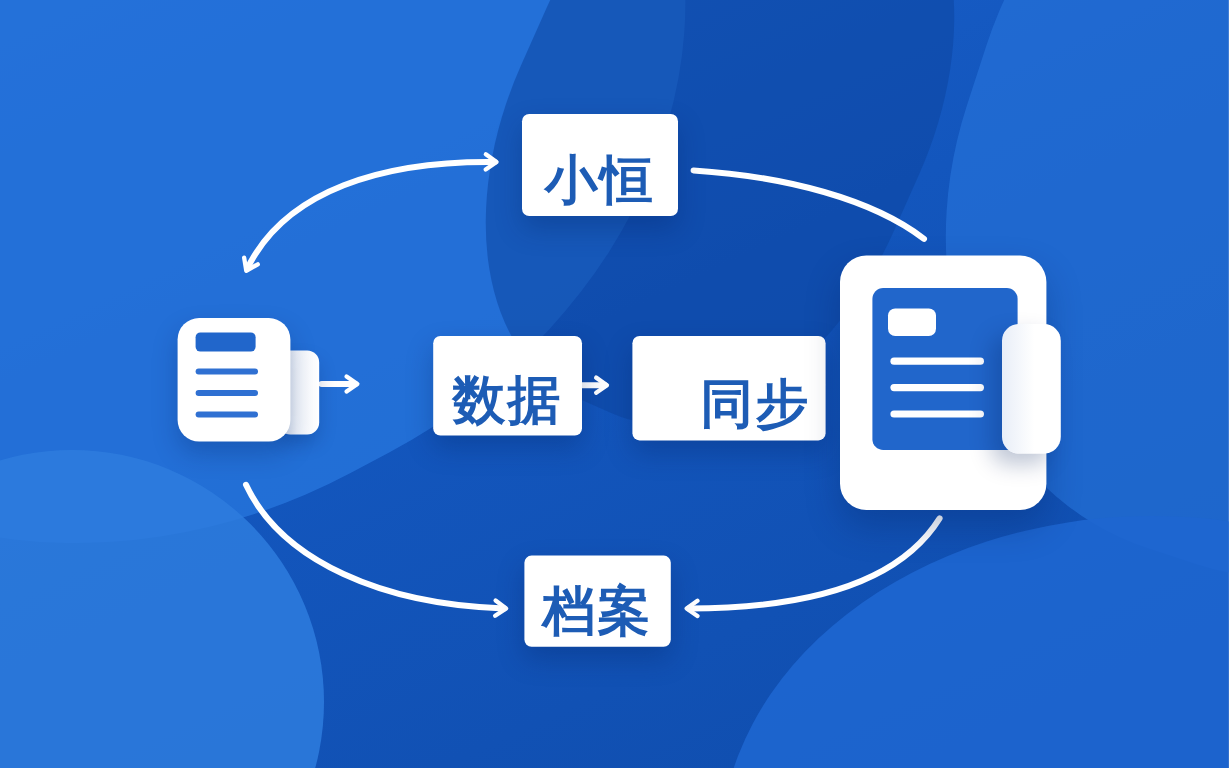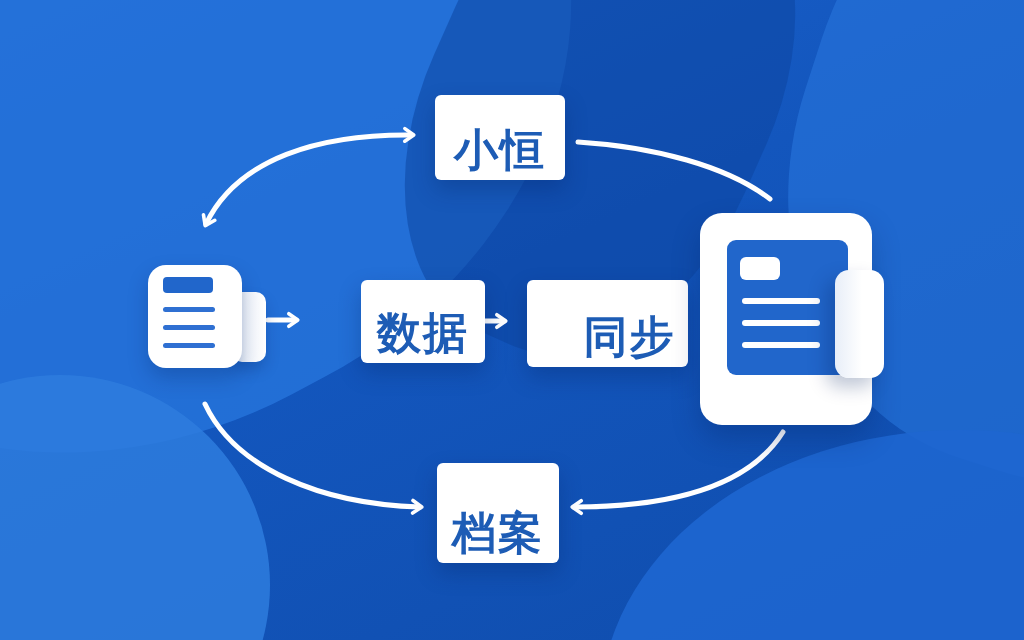--- a/index.html
+++ b/index.html
@@ -35,21 +35,21 @@
   
   .node{
     position:absolute;z-index:4;background:var(--node_bg,#ffffff);
     display:flex;align-items:flex-end;justify-content:center;
     border-radius:6px;box-shadow:0 10px 22px rgba(4,32,92,.28);
     color:var(--node_text,#1d5cb5);font-size:44px;font-weight:700;letter-spacing:2px;
   }
   .node-assistant{left:435px;top:95px;width:130px;height:85px;}
   .node-data{left:313px;top:280px;width:124px;height:83px;margin-left:48px;}
   .node-sync{left:527px;top:280px;width:117px;height:87px;padding-left:44px;}
-  .node-archive{left:437px;top:463px;width:122px;height:100px;}
+  .node-archive{left:437px;top:463px;width:122px;height:76px;}
   
   .doc-left{position:absolute;left:148px;top:263px;width:120px;height:110px;z-index:4;}
   .doc-left .tab{
     position:absolute;left:84px;top:29px;width:34px;height:70px;border-radius:10px;
     background:linear-gradient(to right,#cdd9ec 0%,#f2f6fc 45%,#ffffff 100%);
     box-shadow:0 8px 14px rgba(4,32,92,.22);z-index:1;
   }
   .doc-left .page{
     position:absolute;left:0;top:2px;width:94px;height:103px;border-radius:18px;
     background:#ffffff;box-shadow:0 10px 20px rgba(4,32,92,.25);z-index:2;

